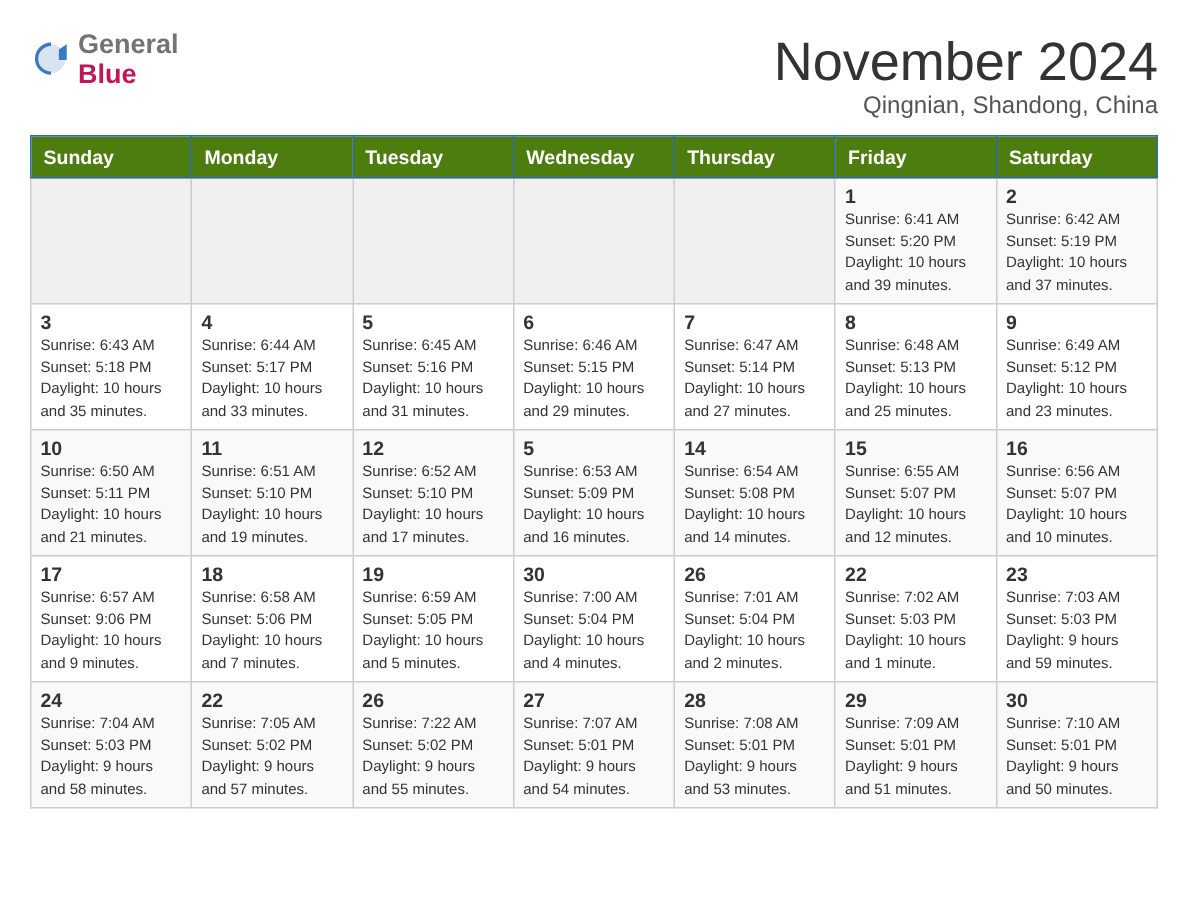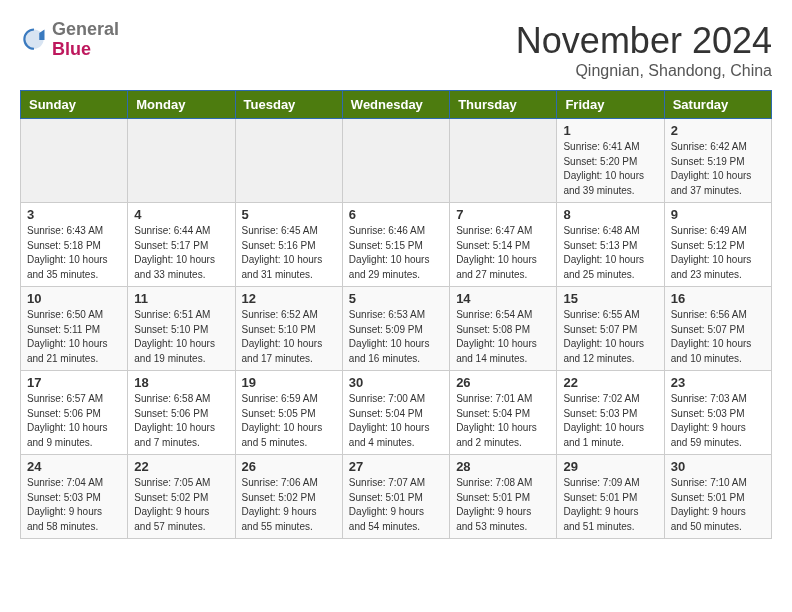--- a/index.html
+++ b/index.html
@@ -230,21 +230,21 @@
           <span class="day-number">16</span>
           <div class="day-info">Sunrise: 6:56 AM
 Sunset: 5:07 PM
 Daylight: 10 hours and 10 minutes.</div>
         </td>
       </tr>
       <tr>
         <td>
           <span class="day-number">17</span>
           <div class="day-info">Sunrise: 6:57 AM
-Sunset: 5:06 PM
+Sunset: 9:06 PM
 Daylight: 10 hours and 9 minutes.</div>
         </td>
         <td>
           <span class="day-number">18</span>
           <div class="day-info">Sunrise: 6:58 AM
 Sunset: 5:06 PM
 Daylight: 10 hours and 7 minutes.</div>
         </td>
         <td>
           <span class="day-number">19</span>
@@ -285,21 +285,21 @@
 Daylight: 9 hours and 58 minutes.</div>
         </td>
         <td>
           <span class="day-number">22</span>
           <div class="day-info">Sunrise: 7:05 AM
 Sunset: 5:02 PM
 Daylight: 9 hours and 57 minutes.</div>
         </td>
         <td>
           <span class="day-number">26</span>
-          <div class="day-info">Sunrise: 7:06 AM
+          <div class="day-info">Sunrise: 7:22 AM
 Sunset: 5:02 PM
 Daylight: 9 hours and 55 minutes.</div>
         </td>
         <td>
           <span class="day-number">27</span>
           <div class="day-info">Sunrise: 7:07 AM
 Sunset: 5:01 PM
 Daylight: 9 hours and 54 minutes.</div>
         </td>
         <td>

